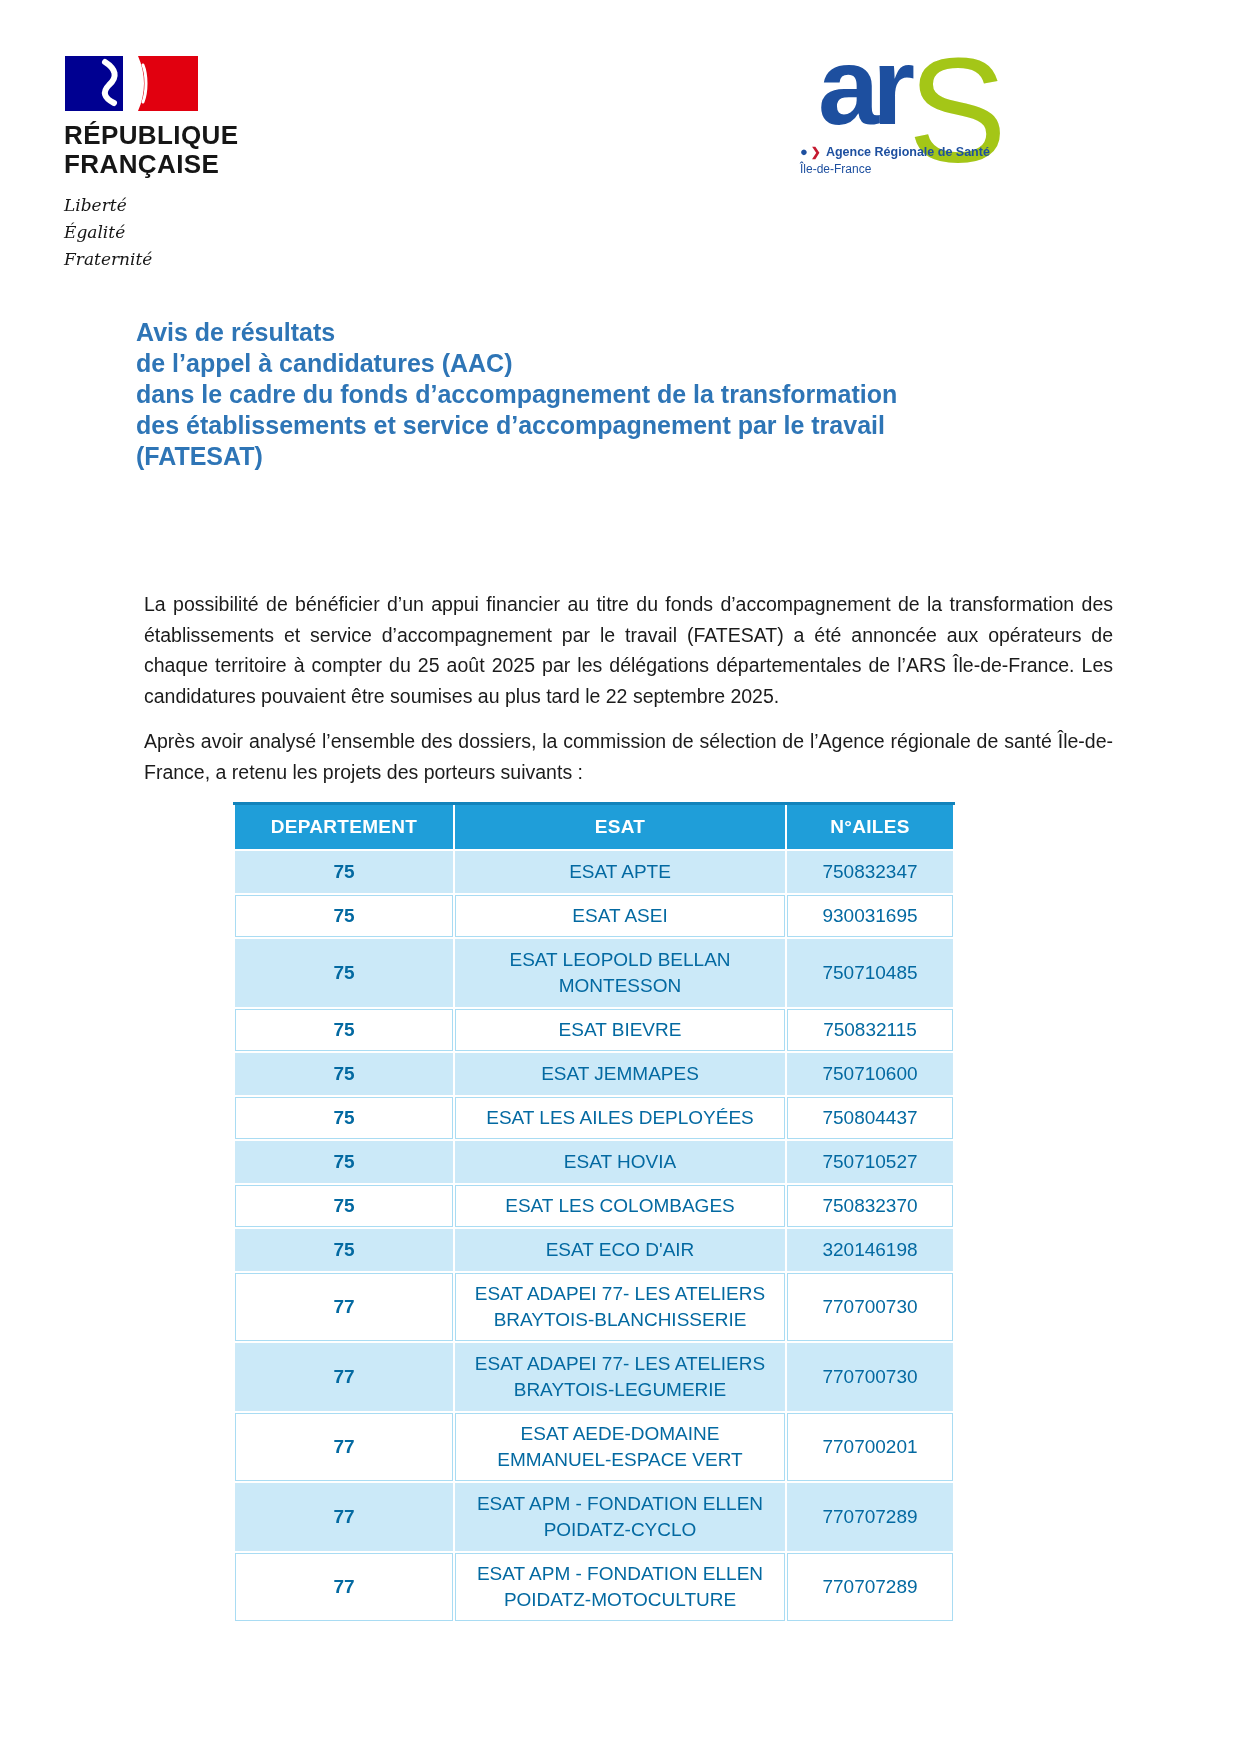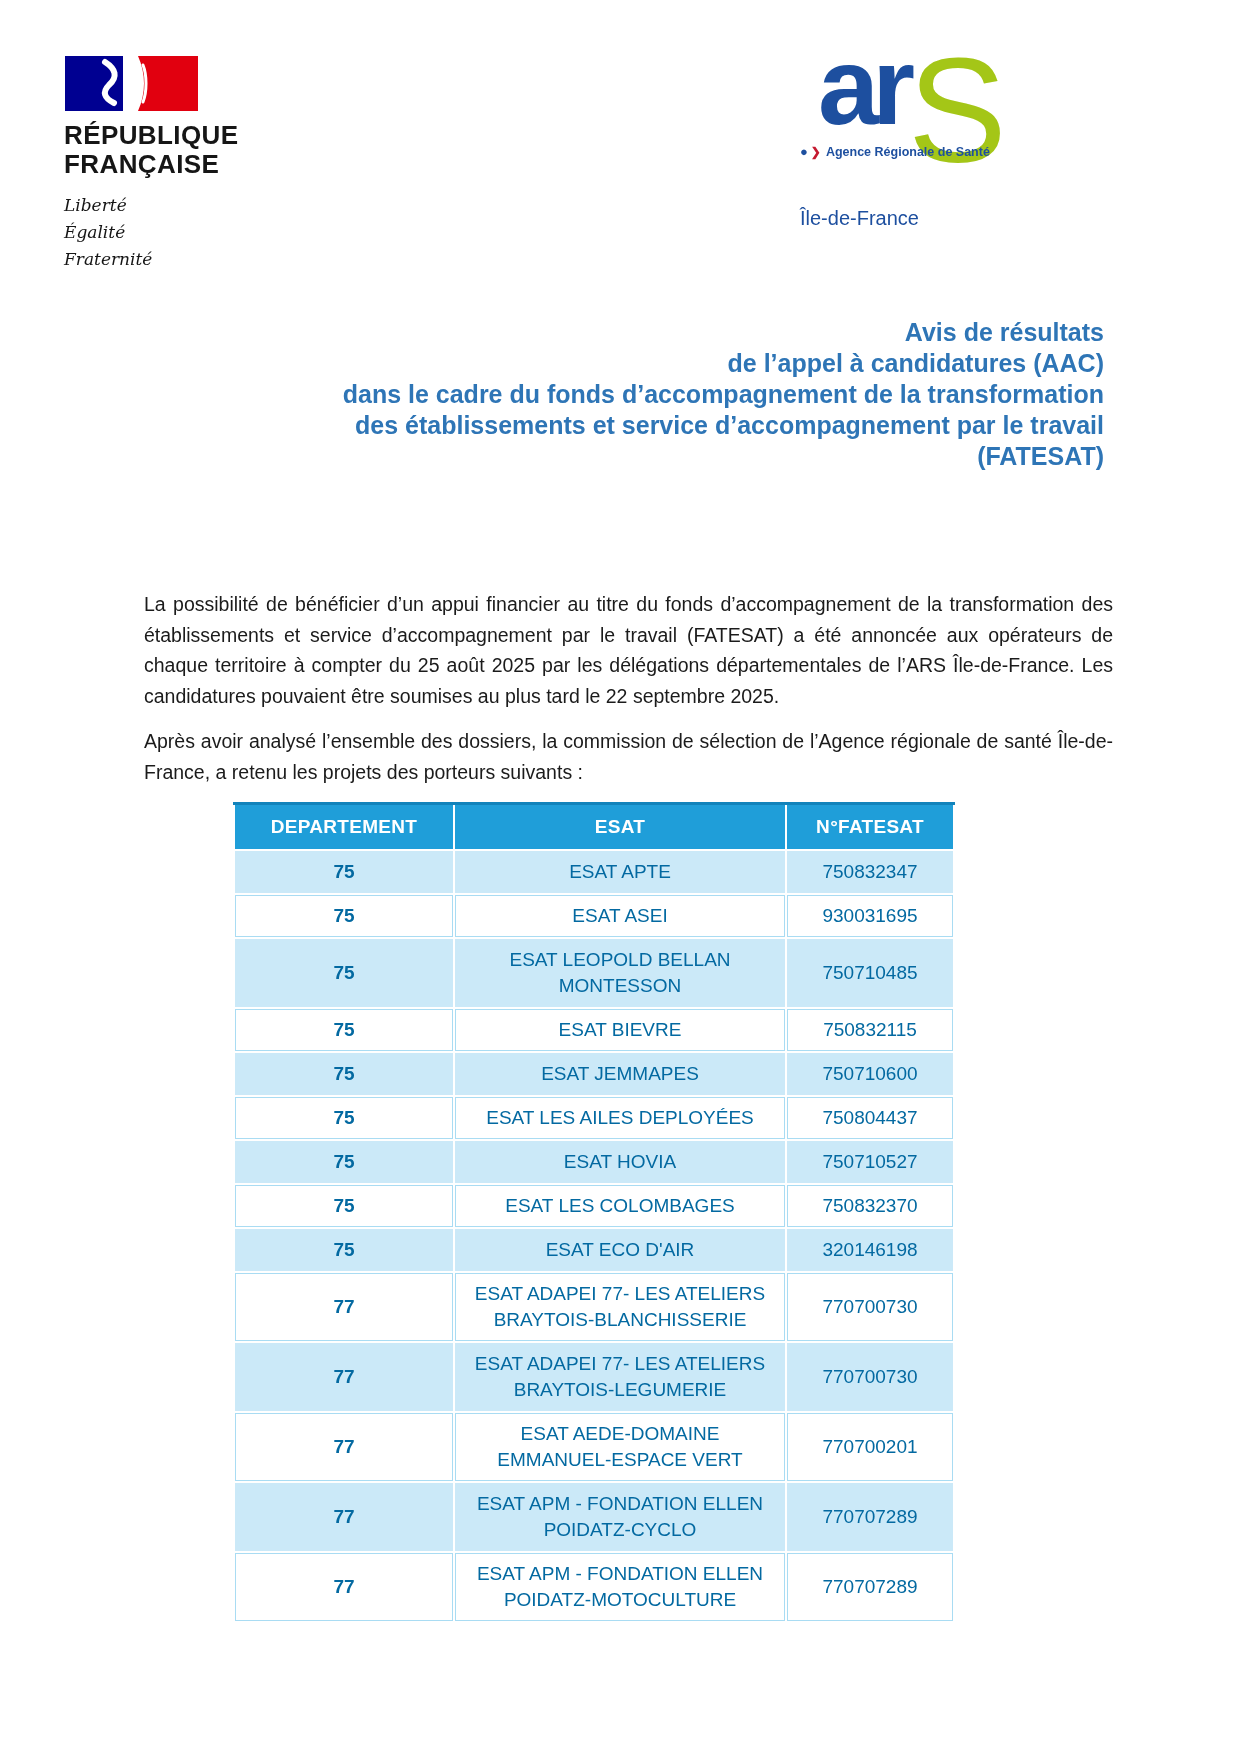--- a/index.html
+++ b/index.html
@@ -53,29 +53,28 @@
     position: absolute; left: 0; top: 86px;
     font-size: 12.5px; font-weight: bold;
     color: var(--ars-blue, #1D4F9F);
     white-space: nowrap;
     display: flex; align-items: center; gap: 3px;
   }
   .ars-dot  { font-size: 13px; color: var(--ars-blue, #1D4F9F); }
   .ars-chev { font-size: 12px; font-weight: 800; color: var(--ars-red, #C51A30); margin-right: 2px; }
   .ars-region {
     position: absolute; left: 0; top: 104px;
-    font-size: 20px; font-weight: 400;
+    font-size: 12px; font-weight: 400;
     color: var(--ars-blue, #1D4F9F);
-    margin-top: 45px;
   }
 
   
   .doc-title {
     position: absolute; left: 136px; top: 300px; width: 968px;
-    text-align: right;
+    text-align: left;
     color: var(--title-blue, #2E75B6);
     font-size: 25px;
     line-height: 31px;
     font-weight: bold;
   }
 
   
   .para {
     position: absolute; left: 136px; width: 969px;
     text-align: justify;
@@ -171,21 +170,21 @@
   <table class="doc-table">
     <colgroup>
       <col style="width:220px">
       <col style="width:332px">
       <col style="width:168px">
     </colgroup>
     <thead>
       <tr>
         <th>DEPARTEMENT</th>
         <th>ESAT</th>
-        <th>N°FATESAT</th>
+        <th>N°AILES</th>
       </tr>
     </thead>
     <tbody>
         <tr class="row-blue">
       <td class="col-dept">75</td>
       <td class="col-esat">ESAT APTE</td>
       <td class="col-finess">750832347</td>
     </tr>
         <tr class="row-white">
       <td class="col-dept">75</td>

